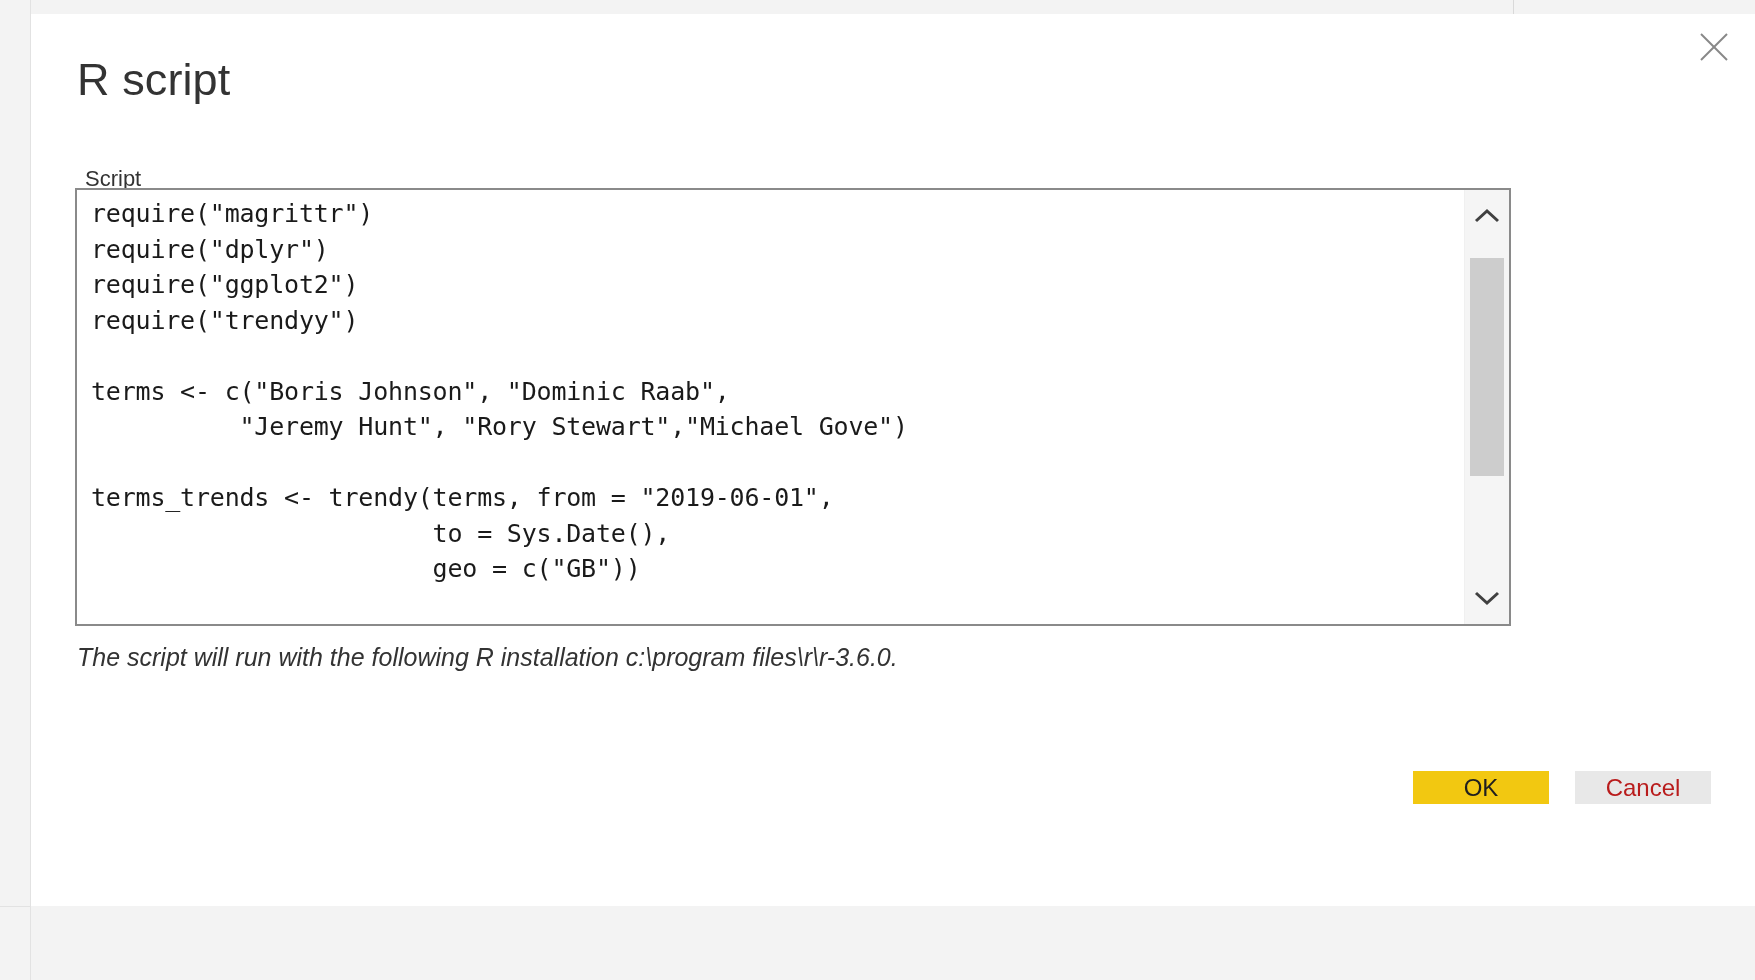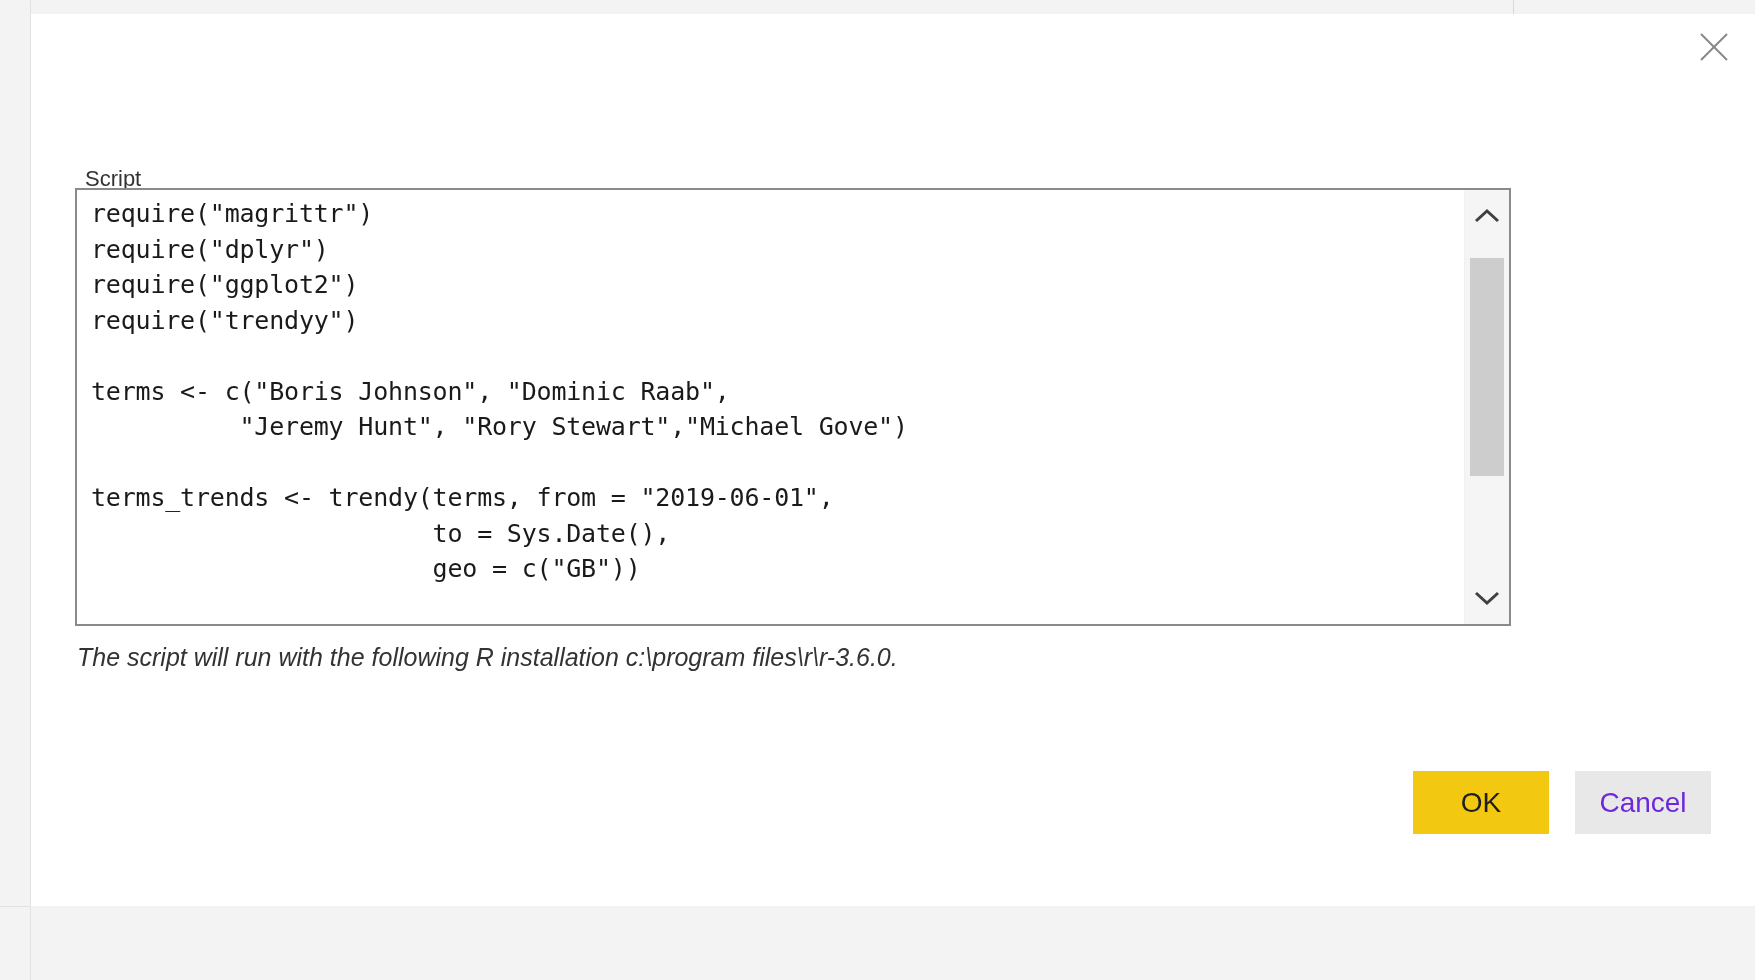--- a/index.html
+++ b/index.html
@@ -181,40 +181,40 @@
 
   
   .button-row {
     position: absolute;
     right: 44px;
     top: 757px;
     display: flex;
     gap: 26px;
   }
   .btn {
-    height: 63px;
+    height: 33px;
     min-width: 136px;
     padding: 12px 18px;
     border: none;
     font-family: "Liberation Sans", sans-serif;
-    font-size: 28px;
+    font-size: 24px;
     font-weight: 400;
     cursor: pointer;
     display: inline-flex;
     align-items: center;
     justify-content: center;
     line-height: 1;
   }
   .btn-primary {
     background: #f2c811;
     color: #1f1f1f;
   }
   .btn-secondary {
     background: #e8e8e8;
-    color: #6d28d9;
+    color: #b91c1c;
   }
 </style>
 </head>
 <body>
 
 <div class="backdrop">
   <div class="backdrop-top-divider"></div>
   <div class="backdrop-left-divider"></div>
   <div class="backdrop-bottom-divider"></div>
 </div>
@@ -223,20 +223,21 @@
 
   <button class="close-button" aria-label="Close">
     <span>
       <svg width="30" height="30" viewBox="0 0 30 30">
         <line x1="2" y1="2" x2="28" y2="28" stroke="#888888" stroke-width="2"></line>
         <line x1="28" y1="2" x2="2" y2="28" stroke="#888888" stroke-width="2"></line>
       </svg>
     </span>
   </button>
 
+  <div class="dialog-title">R script</div>
 
   <div class="field-label">Script</div>
 
   <div class="script-box">
     <pre class="script-text" title="Paste or type your R script here">require("magrittr")
 require("dplyr")
 require("ggplot2")
 require("trendyy")
 
 terms &lt;- c("Boris Johnson", "Dominic Raab",

